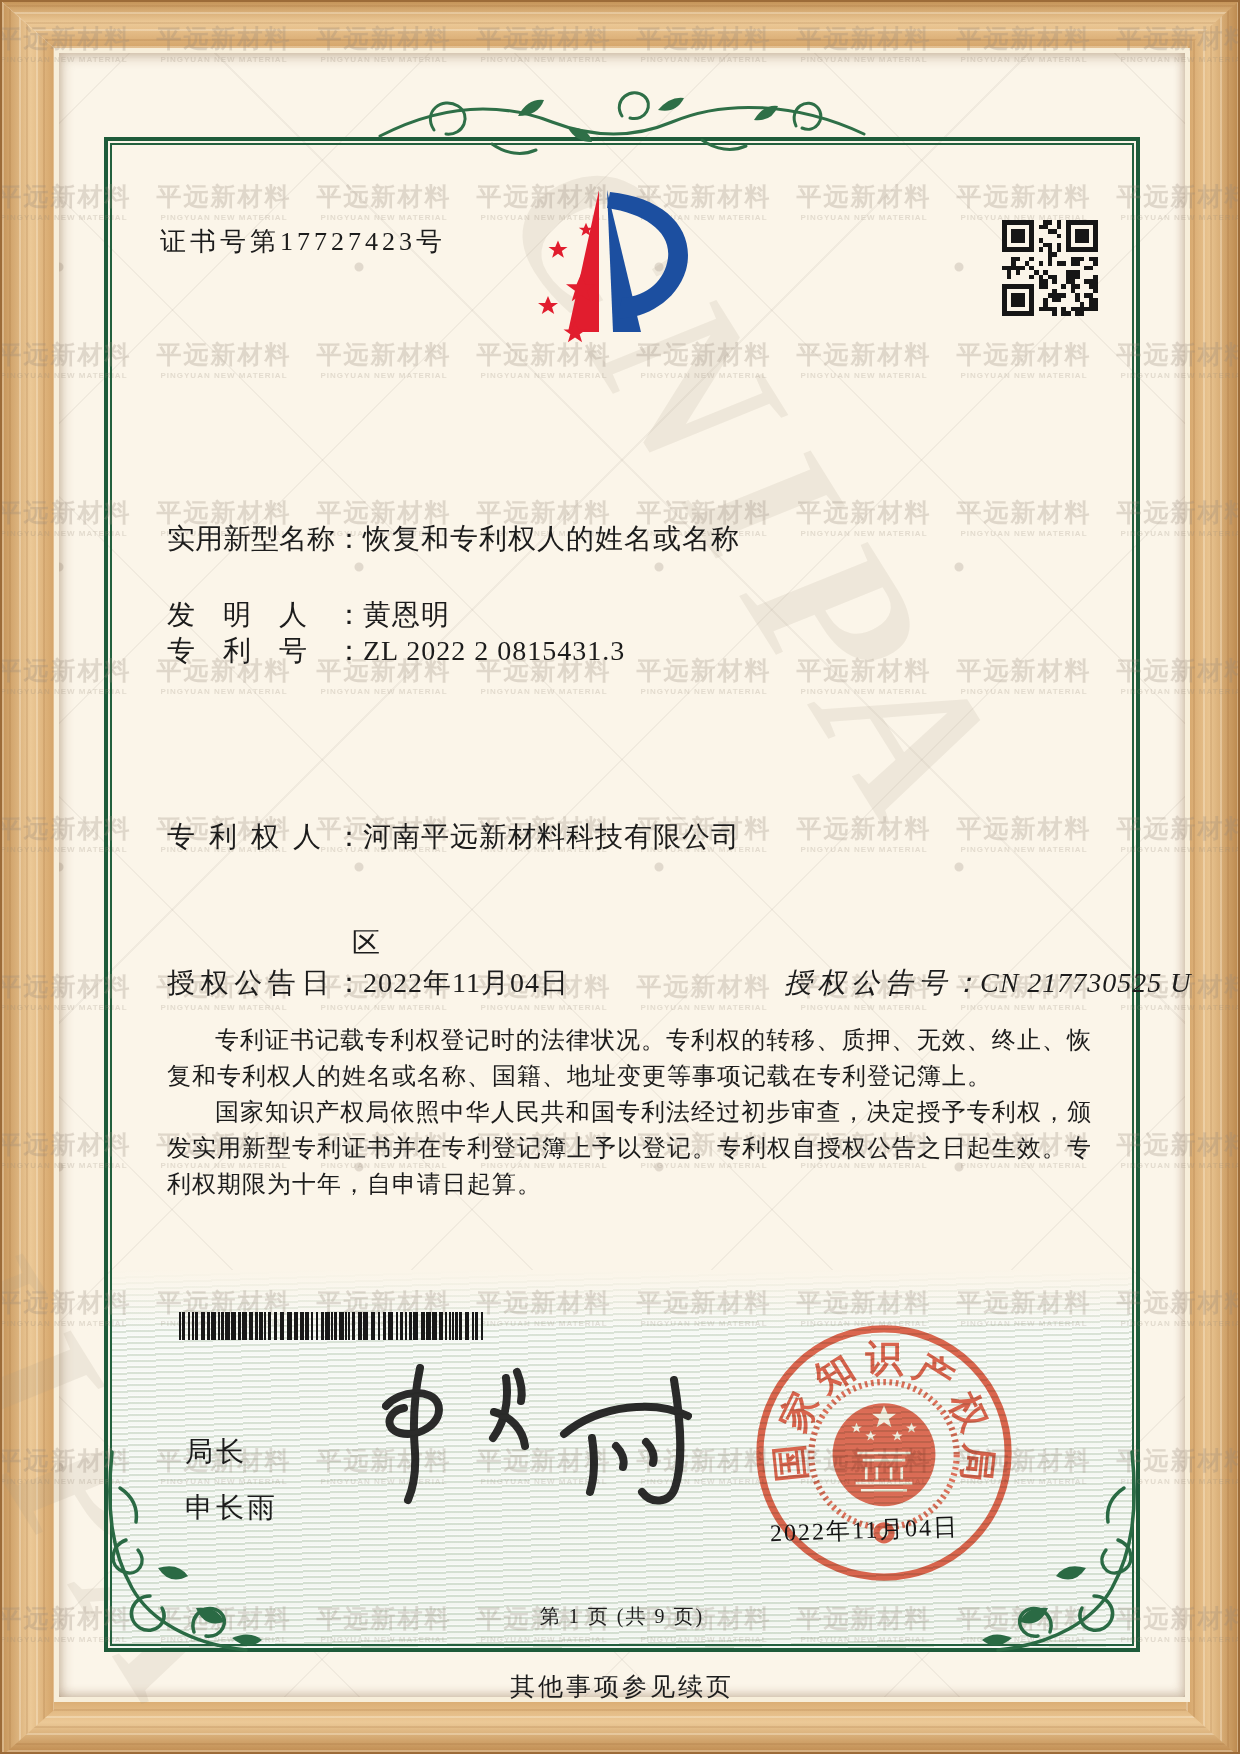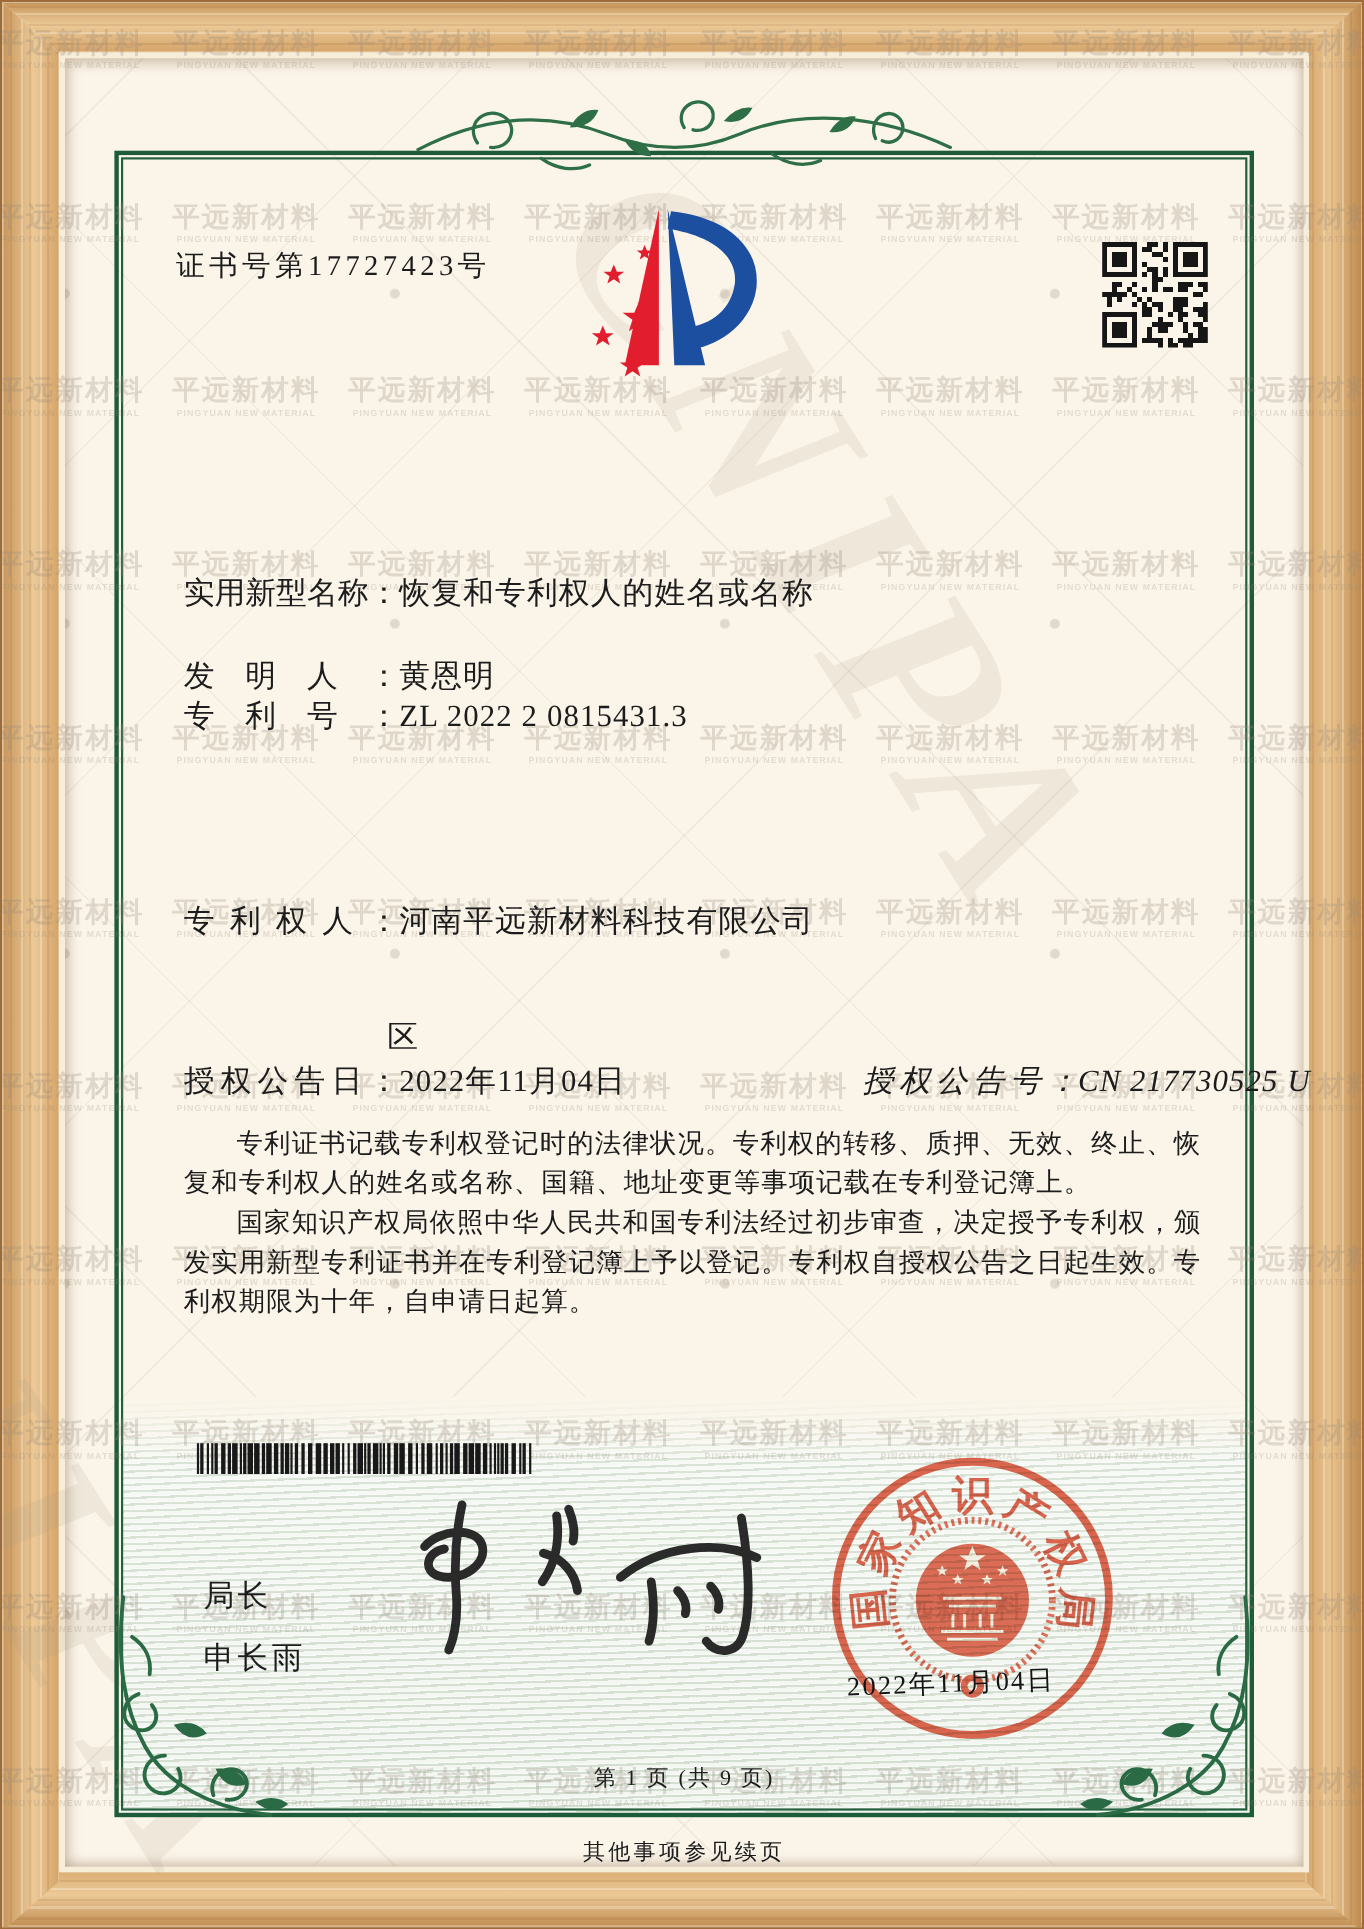--- a/index.html
+++ b/index.html
@@ -66,21 +66,21 @@
   .paras{position:absolute;left:165px;top:1020px;width:925px;z-index:6;}
   .paras p{margin:0;font-size:24px;line-height:36px;text-indent:48px;letter-spacing:1px;text-align:justify;}
   .barcode{position:absolute;left:177px;top:1310px;width:313px;height:28px;z-index:6;display:flex;align-items:stretch;}
   .barcode .b{background:#181818;height:100%;}
   .barcode .g{height:100%;}
   .signoff{position:absolute;left:183px;top:1422px;z-index:7;font-size:28px;letter-spacing:3px;line-height:56px;}
   .sig-svg{position:absolute;left:352px;top:1350px;z-index:7;}
   .seal-svg{position:absolute;left:749px;top:1318px;z-index:6;opacity:.93;mix-blend-mode:multiply;}
   .seal-date{position:absolute;left:768px;top:1512px;z-index:7;font-size:24px;letter-spacing:2px;color:#141414;transform:rotate(-2deg);}
   .page-no{position:absolute;left:102px;top:1601px;width:1036px;text-align:center;z-index:6;font-size:20px;letter-spacing:2px;}
-  .cont-note{position:absolute;left:102px;top:1668px;width:1036px;text-align:center;z-index:6;font-size:20px;letter-spacing:3px;}
+  .cont-note{position:absolute;left:102px;top:1668px;width:1036px;text-align:center;z-index:6;font-size:25px;letter-spacing:3px;}
   .logo-svg{position:absolute;left:478px;top:178px;z-index:6;}
   .qr-svg{position:absolute;left:1000px;top:218px;z-index:6;}
   .orn{position:absolute;z-index:5;pointer-events:none;}
 </style>
 </head>
 <body>
 
 <div class="page">
 
   <div class="wood wood-top"></div>

